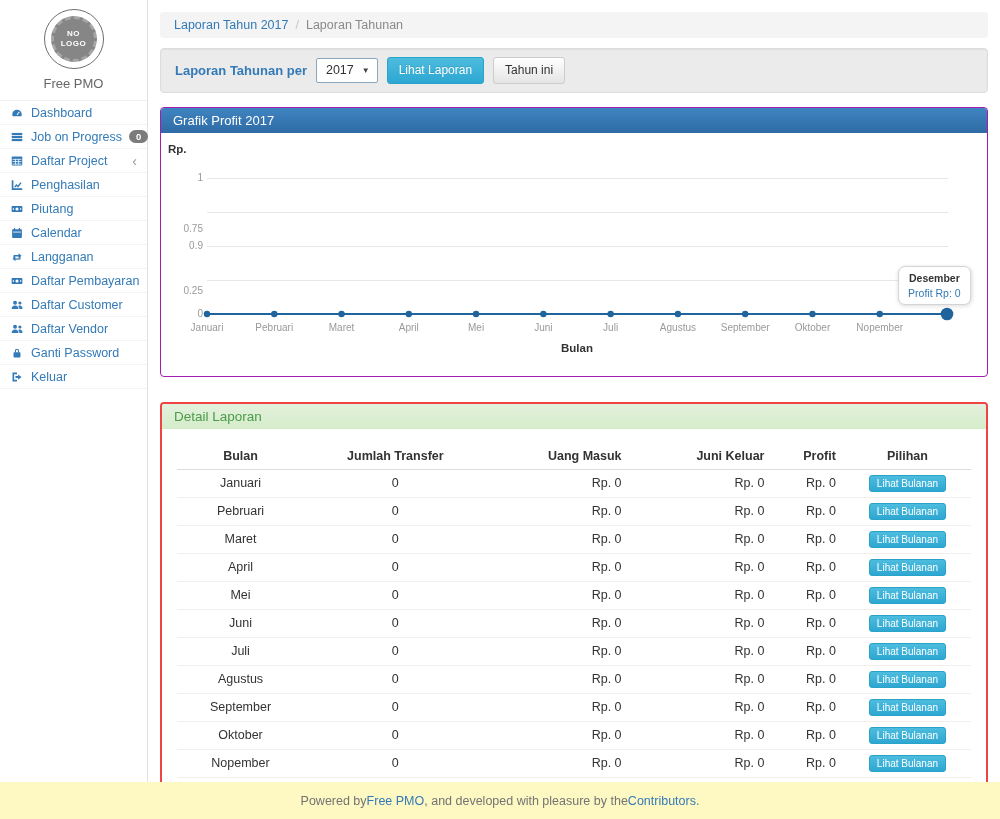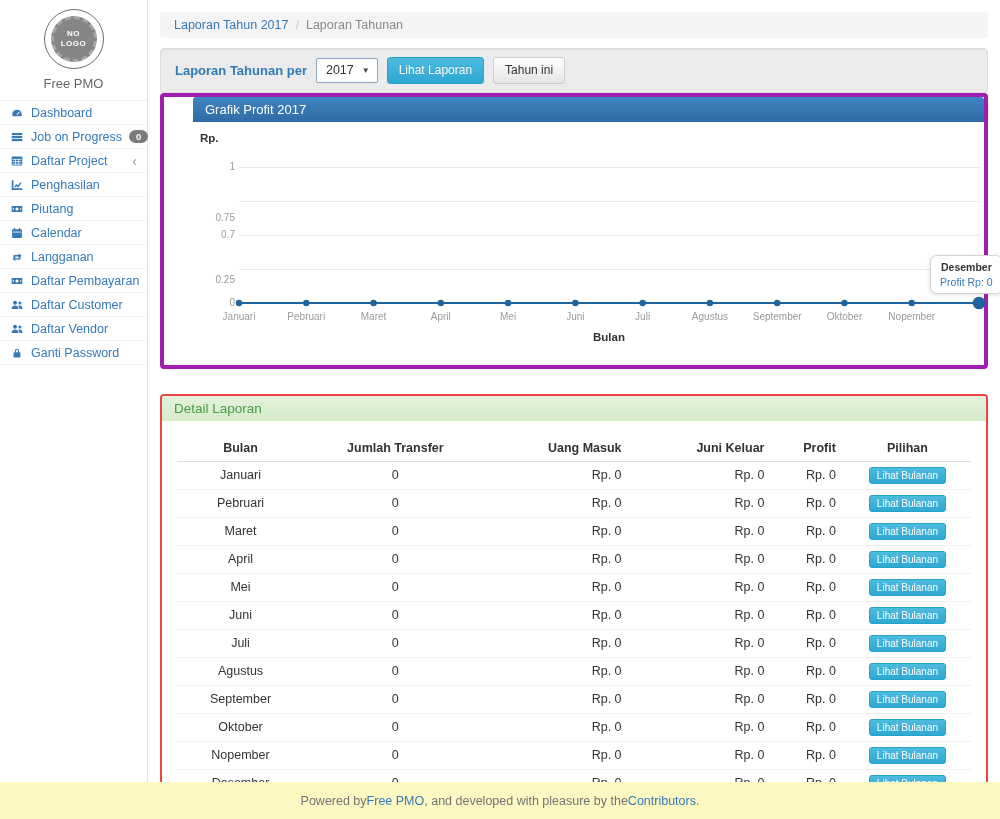--- a/index.html
+++ b/index.html
@@ -41,21 +41,21 @@
           display:inline-flex; align-items:center; gap:8px; font-size:12.5px; color:#333; cursor:pointer; }
   .select .caret { font-size:8px; color:#444; }
   .btn { border-radius:3px; font-size:12px; padding:4.5px 11px; border:1px solid transparent;
           cursor:pointer; font-family:inherit; line-height:1.3; }
   .btn-info { color:#fff; background:linear-gradient(180deg,#4dbcde,#2da7d2); border-color:#28a4c9;
           text-shadow:0 -1px 0 rgba(0,0,0,.12); }
   .btn-default { color:#333; background:linear-gradient(180deg,#ffffff,#e4e4e4); border-color:#ccc; }
 
   
   .panel { border-radius:4px; background:#fff; }
-  .panel-primary { border:4px solid #a21caf;padding-left:29px; }
+  .panel-primary { margin-top:14px; border:1px solid #a21caf; }
   .panel-heading { padding:5px 12px; font-size:13px; border-radius:3px 3px 0 0; }
   .panel-primary .panel-heading { background:linear-gradient(180deg,#3e84c1,#2f6ba5); color:#fff; }
   .panel-success { margin-top:25px; border:2px solid #ef4444; }
   .panel-success .panel-heading { background:linear-gradient(180deg,#e3f1dd,#d5ecc9); color:#4a9b4a; font-size:13.5px; }
   .panel-body { padding:14px 15px 12px; }
 
   
   .chart-body { position:relative; height:243px; }
   .rp-label { position:absolute; left:7px; top:10px; font-weight:bold; font-size:11.5px; color:#333; }
   .grid { position:absolute; left:46px; width:741px; height:1px; background:#e7e7e7; }
@@ -208,20 +208,29 @@
         </div>
         <div class="menu-item">
           <span class="icon">
             <svg viewBox="0 0 16 16">
               <path d="M5.2 7.2V5.1a2.8 2.8 0 0 1 5.6 0v2.1H9.3V5.1a1.3 1.3 0 0 0-2.6 0v2.1z"></path>
               <rect x="3.4" y="7" width="9.2" height="7" rx="1"></rect>
             </svg>
           </span>
           <span>Ganti Password</span>
         </div>
+        <div class="menu-item">
+          <span class="icon">
+            <svg viewBox="0 0 16 16">
+              <path d="M2 2h6v2.2H4.2v7.6H8V14H2z"></path>
+              <path d="M9.5 4.5 14 8l-4.5 3.5V9.3H6V6.7h3.5z"></path>
+            </svg>
+          </span>
+          <span>Keluar</span>
+        </div>
       </nav>
   </aside>
 
   <main class="content">
     <div class="breadcrumb">
       <a>Laporan Tahun 2017</a><span class="sep">/</span><span>Laporan Tahunan</span>
     </div>
 
     <div class="well">
       <span class="filter-label">Laporan Tahunan per</span>
@@ -235,21 +244,21 @@
 
     <section class="panel panel-primary">
       <div class="panel-heading">Grafik Profit 2017</div>
       <div class="chart-body" id="chart">
           <div class="rp-label">Rp.</div>
           <div class="grid" style="top: 181px;"></div>
           <div class="ytick" style="top: 175.5px;">0</div>
           <div class="grid" style="top: 147px;"></div>
           <div class="ytick" style="top: 152px;">0.25</div>
           <div class="grid" style="top: 113px;"></div>
-          <div class="ytick" style="top: 107.5px;">0.7</div>
+          <div class="ytick" style="top: 107.5px;">0.9</div>
           <div class="grid" style="top: 79px;"></div>
           <div class="ytick" style="top: 90px;">0.75</div>
           <div class="grid" style="top: 45px;"></div>
           <div class="ytick" style="top: 39.5px;">1</div>
           <svg width="825" height="243" class="plot-svg">
             <polyline points="46,181 113.27272727272727,181 180.54545454545453,181 247.8181818181818,181 315.09090909090907,181 382.3636363636364,181 449.6363636363636,181 516.909090909091,181 584.1818181818181,181 651.4545454545455,181 718.7272727272727,181 786,181" fill="none" stroke="#1f649c" stroke-width="2"></polyline>
             <circle cx="46" cy="181" r="3.2" fill="#1f649c"></circle>
             <circle cx="113.27272727272727" cy="181" r="3.2" fill="#1f649c"></circle>
             <circle cx="180.54545454545453" cy="181" r="3.2" fill="#1f649c"></circle>
             <circle cx="247.8181818181818" cy="181" r="3.2" fill="#1f649c"></circle>

